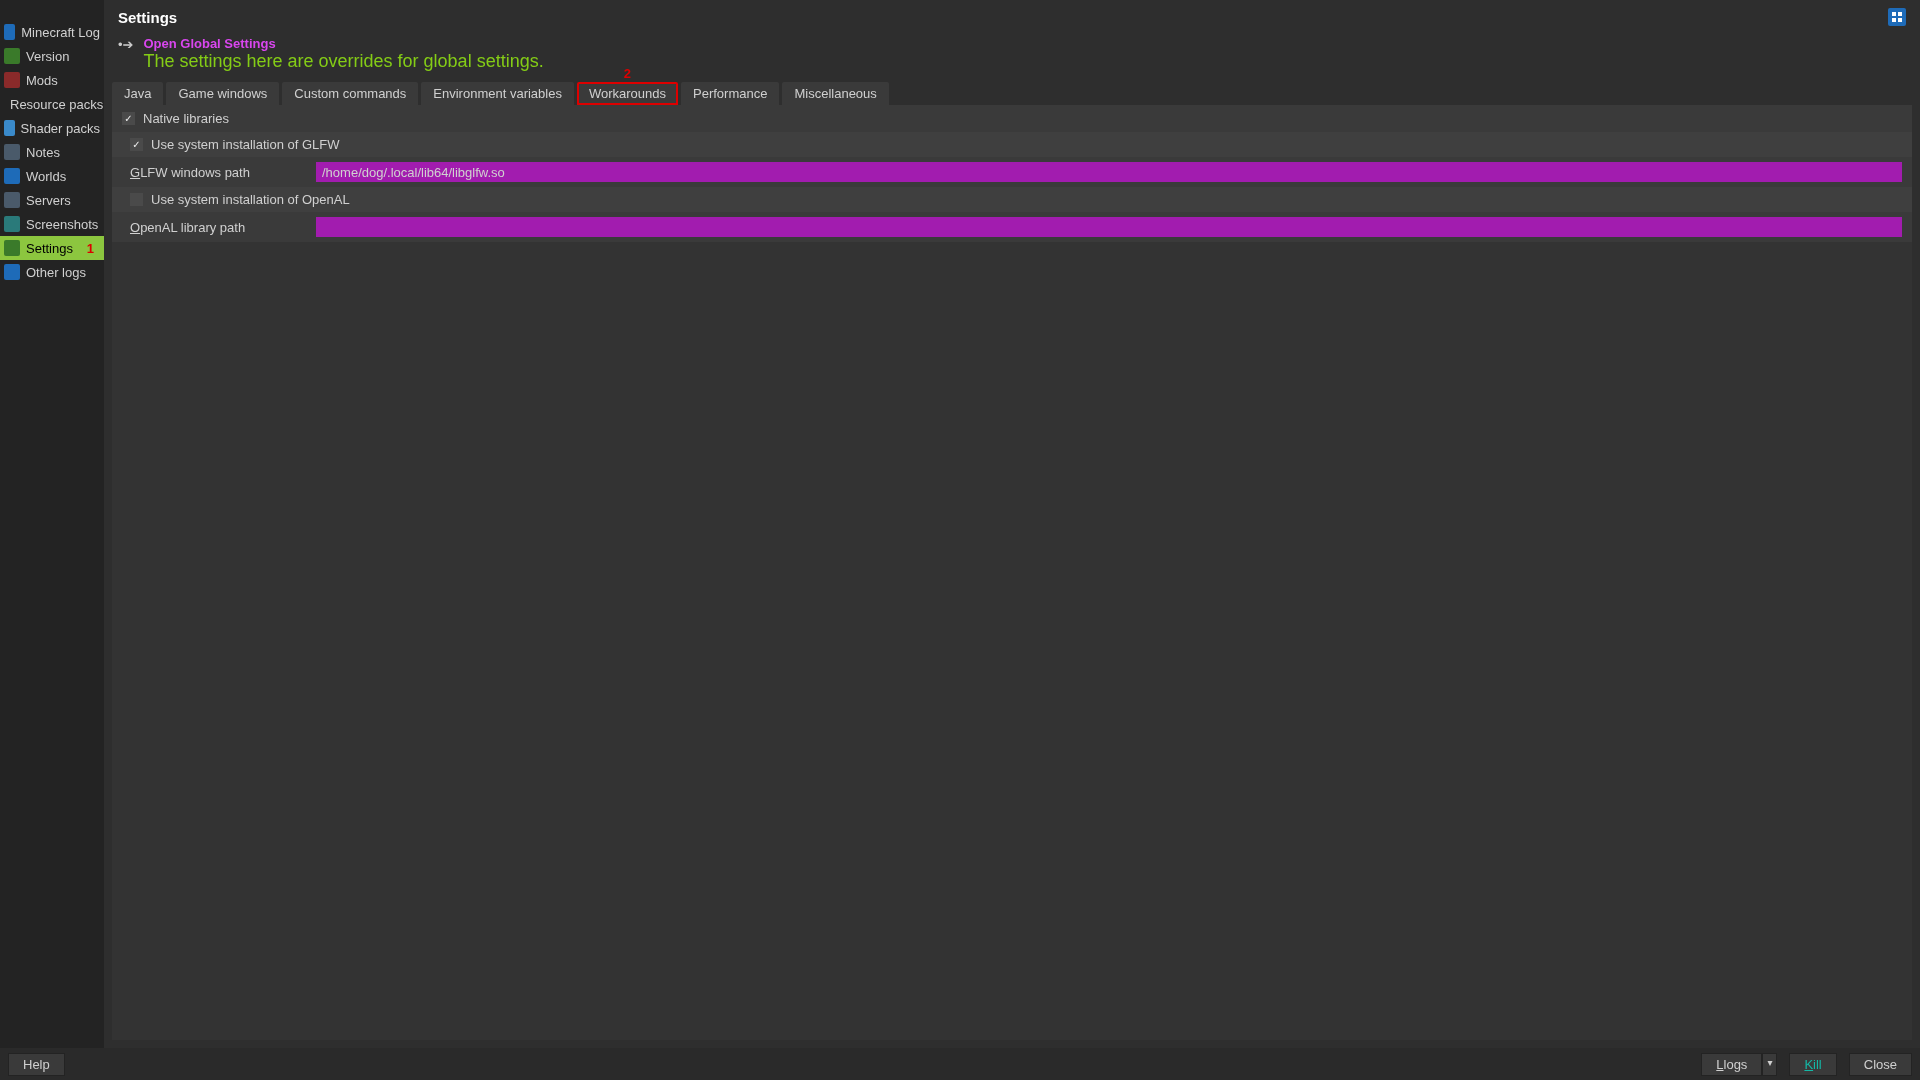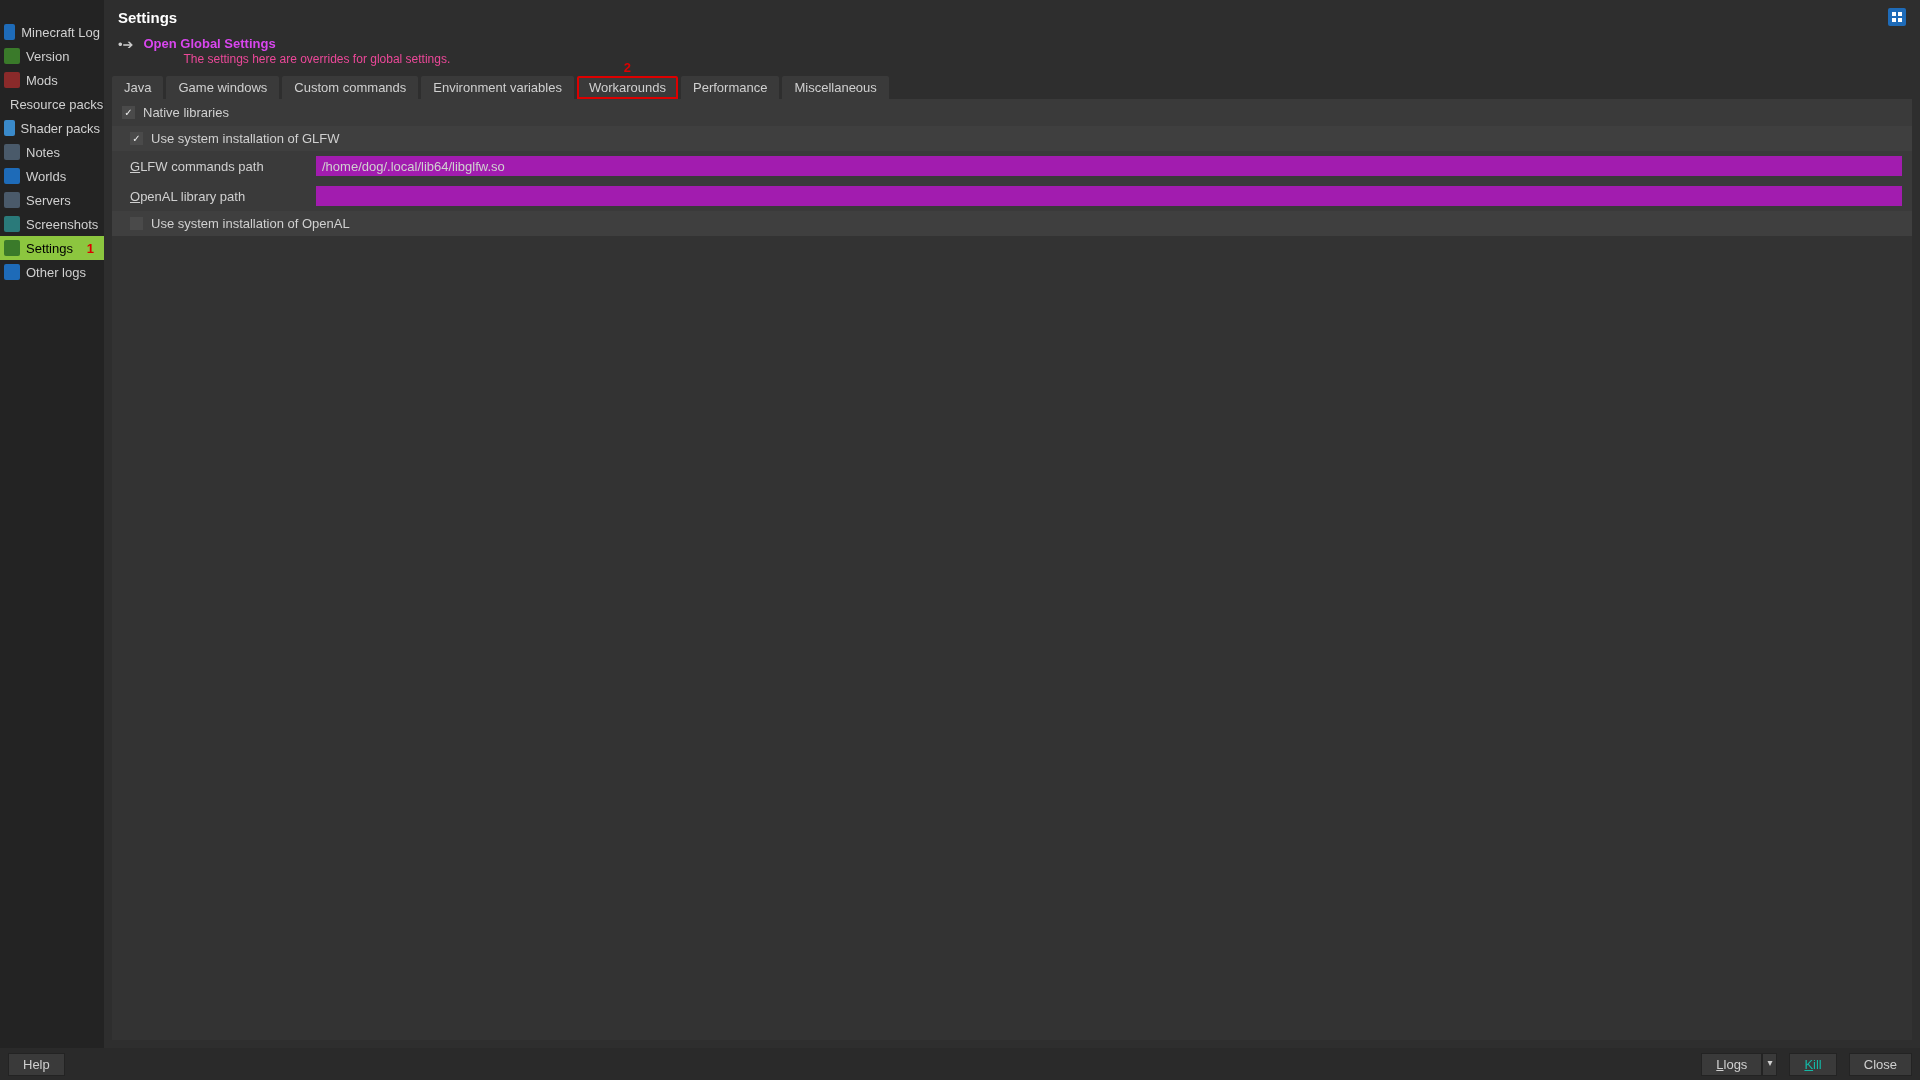--- a/index.html
+++ b/index.html
@@ -91,23 +91,22 @@
 .global-arrow {
   color: #ccc;
   font-size: 13px;
   padding-top: 1px;
 }
 .global-text b {
   color: #d946ef;
   font-weight: 600;
 }
 .global-sub {
-  color: #ec4899;
-  font-size: 12px;
-  margin-left: 40px;
+  color: #84cc16;
+  font-size: 18px;
 }
 .tabs {
   display: flex;
   gap: 3px;
   padding: 0 8px;
 }
 .tab {
   background: #3a3a3a;
   padding: 4px 12px;
   border-top-left-radius: 2px;
@@ -305,32 +304,32 @@
         <span class="checkbox">✓</span>
         <span>Native libraries</span>
       </div>
 
       <div class="form-row">
         <span class="checkbox">✓</span>
         <span>Use system installation of GLFW</span>
       </div>
 
       <div class="form-row alt">
-        <span class="form-label"><span class="ul">G</span><span>LFW commands path</span></span>
+        <span class="form-label"><span class="ul">G</span><span>LFW windows path</span></span>
         <input class="form-input" value="/home/dog/.local/lib64/libglfw.so" style="">
+      </div>
+
+      <div class="form-row">
+        <span class="checkbox"></span>
+        <span>Use system installation of OpenAL</span>
       </div>
 
       <div class="form-row alt">
         <span class="form-label"><span class="ul">O</span><span>penAL library path</span></span>
         <input class="form-input" value="" style="">
-      </div>
-
-      <div class="form-row">
-        <span class="checkbox"></span>
-        <span>Use system installation of OpenAL</span>
       </div>
     </div>
   </div>
 </div>
 
 <div class="footer">
   <button class="btn">Help</button>
   <div class="spacer"></div>
   <div class="btn-split">
     <button class="btn"><span class="ul">L</span><span>logs</span></button>

